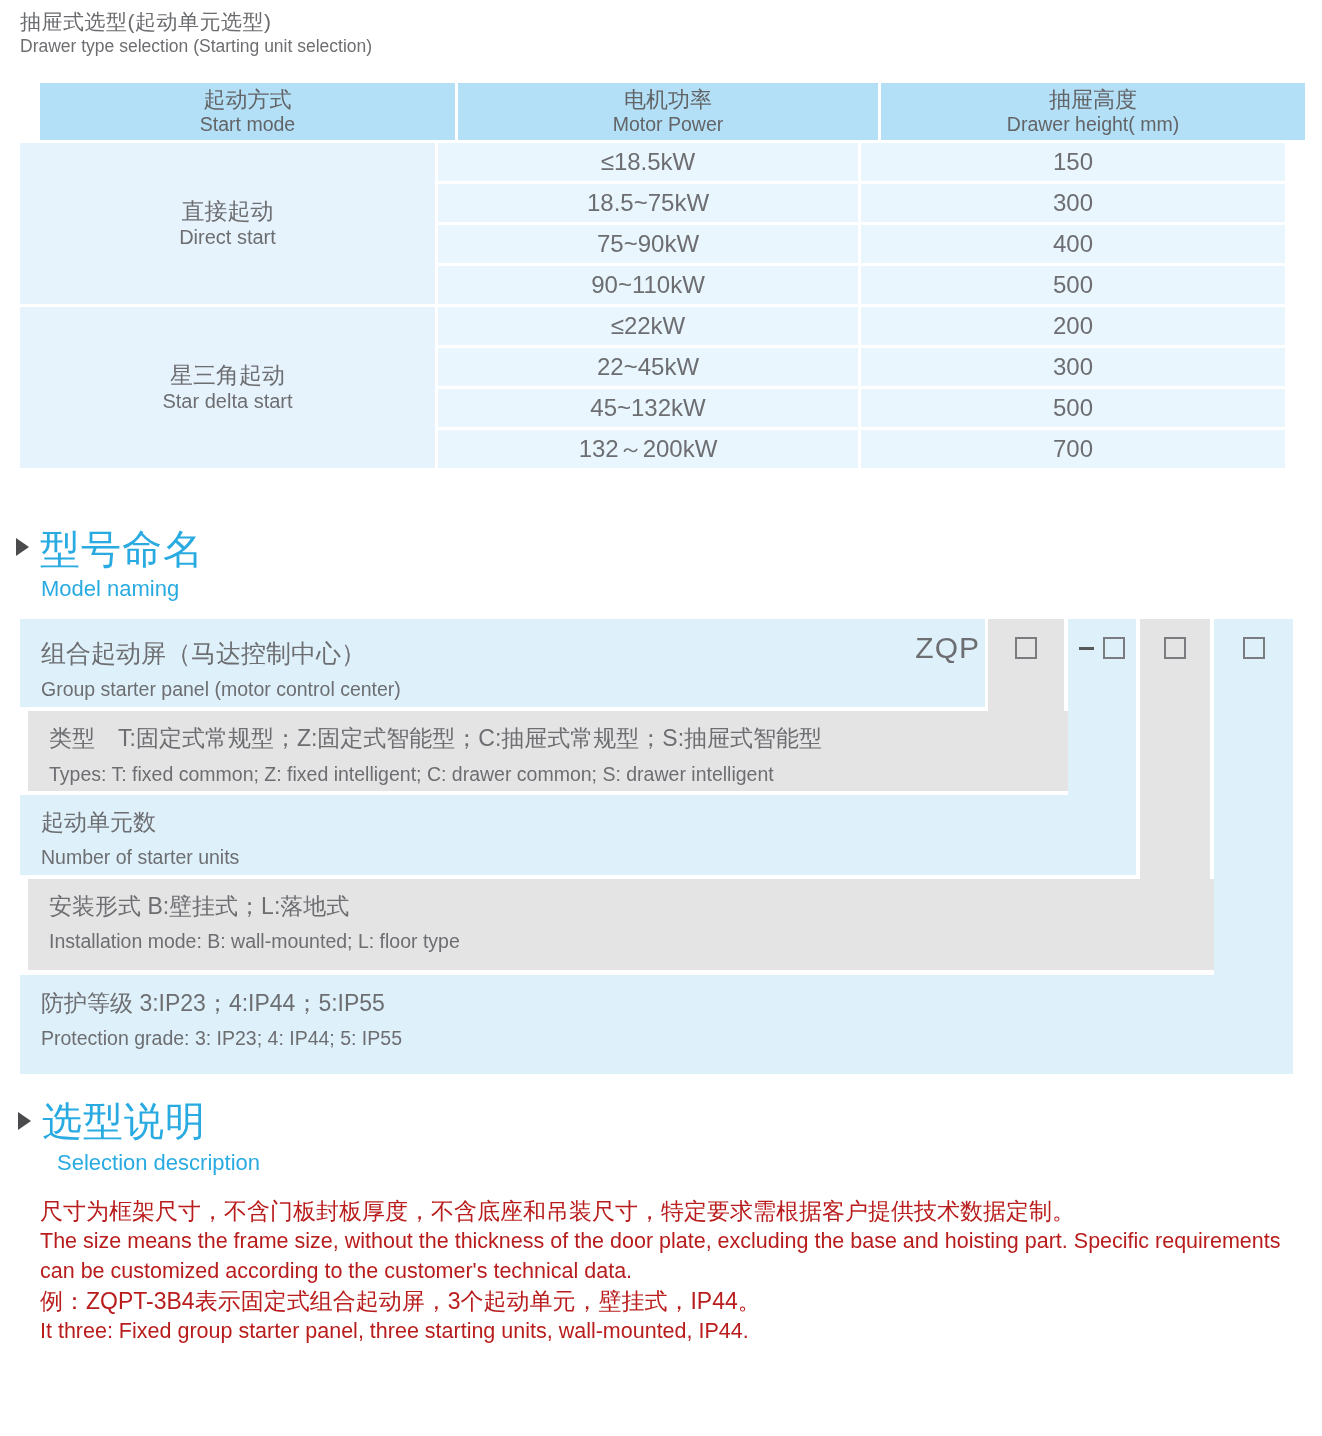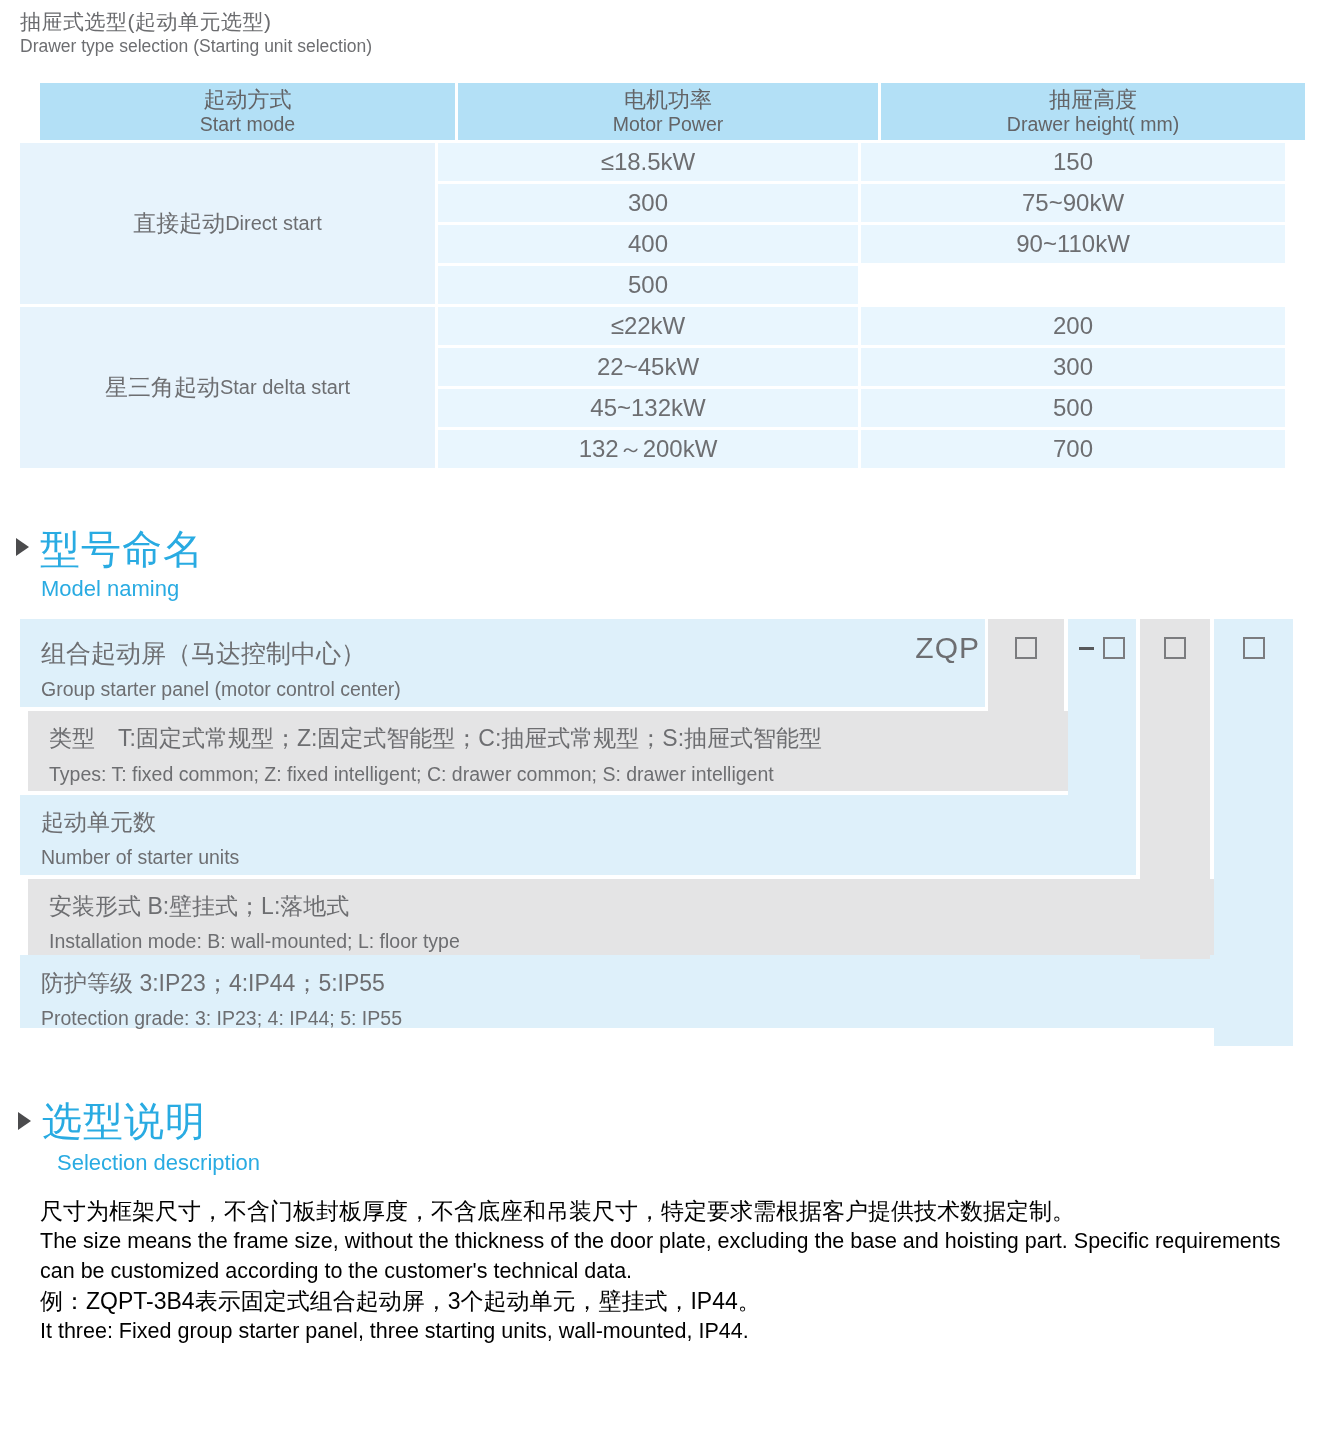--- a/index.html
+++ b/index.html
@@ -23,21 +23,21 @@
   .sel-head { margin-bottom:3px;padding-left:20px; }
   .sel-head .hcell {
     height:57px; background:#b3e0f6; display:flex; flex-direction:column;
     align-items:center; justify-content:center; line-height:1.18;
   }
   .hcell .cn { font-size:22px; color:#636467; }
   .hcell .en { font-size:19.5px; color:#636467; }
   .sel-group { grid-template-rows:repeat(4,38px); row-gap:3px; margin-bottom:3px; }
   .sel-group .mode-cell {
     grid-column:1; grid-row:1 / span 4; background:#e7f3fc;
-    display:flex; flex-direction:row; align-items:center; justify-content:center;
+    display:flex; flex-direction:column; align-items:center; justify-content:center;
     line-height:1.25;
   }
   .mode-cell .cn { font-size:23px; }
   .mode-cell .en { font-size:20px; }
   .sel-group .dcell {
     background:#e9f6fe; display:flex; align-items:center; justify-content:center;
     font-size:24px; color:#6d6e71;
   }
 
   
@@ -62,21 +62,21 @@
   .code-slot { position:absolute; top:18px; left:0; right:0; display:flex; align-items:center; justify-content:center; }
   .code-box { width:22px; height:22px; border:2px solid #7b7c7f; background:transparent; }
   .code-dash { width:15px; height:3px; background:#58595b; margin-right:9px; }
   .zqp { position:absolute; top:12px; font-size:30px; color:#6d6e71; letter-spacing:1px; }
 
   
   .band .cn { display:block; margin-top:0; }
   .band .en { display:block; }
 
   
-  .desc { left:40px; top:1196px; width:1252px; font-size:23px; line-height:1.36; color:#000000; }
+  .desc { left:40px; top:1196px; width:1252px; font-size:23px; line-height:1.36; color:#b91c1c; }
   .desc .en { font-size:21.5px; }
 </style>
 </head>
 <body>
 
 <div class="abs doc-title-cn">抽屉式选型(起动单元选型)</div>
 <div class="abs doc-title-en">Drawer type selection (Starting unit selection)</div>
 
 <div class="abs sel-table">
   <div class="sel-head">
@@ -94,20 +94,21 @@
     </div>
   </div>
 
   <div class="sel-group">
     <div class="mode-cell">
       <span class="cn">直接起动</span>
       <span class="en">Direct start</span>
     </div>
     <div class="dcell">≤18.5kW</div>
     <div class="dcell">150</div>
+    <div class="dcell">18.5~75kW</div>
     <div class="dcell">300</div>
     <div class="dcell">75~90kW</div>
     <div class="dcell">400</div>
     <div class="dcell">90~110kW</div>
     <div class="dcell">500</div>
   </div>
 
   <div class="sel-group">
     <div class="mode-cell">
       <span class="cn">星三角起动</span>
@@ -139,21 +140,21 @@
     <span class="en">Types: T: fixed common; Z: fixed intelligent; C: drawer common; S: drawer intelligent</span>
   </div>
   <div class="band blue" style="top:176px; height:80px; width:1116px; padding-top:12px;">
     <span class="cn" style="margin-bottom:8px;">起动单元数</span>
     <span class="en">Number of starter units</span>
   </div>
   <div class="band gray" style="top:260px; height:91px; width:1190px; padding-top:12px;">
     <span class="cn" style="margin-bottom:8px;">安装形式 B:壁挂式；L:落地式</span>
     <span class="en">Installation mode: B: wall-mounted; L: floor type</span>
   </div>
-  <div class="band blue" style="top:336px; height:73px; width:1273px; padding-top:13px;">
+  <div class="band blue" style="top:356px; height:99px; width:1273px; padding-top:13px;">
     <span class="cn" style="margin-bottom:8px;">防护等级 3:IP23；4:IP44；5:IP55</span>
     <span class="en">Protection grade:  3: IP23; 4: IP44; 5: IP55</span>
   </div>
 
   <div class="zqp" style="left:880px; width:80px; text-align:right;">ZQP</div>
 
   <div class="vcol gray" style="left:968px; width:76px; height:172px;">
     <div class="code-slot">
       <div class="code-box"></div>
     </div>

